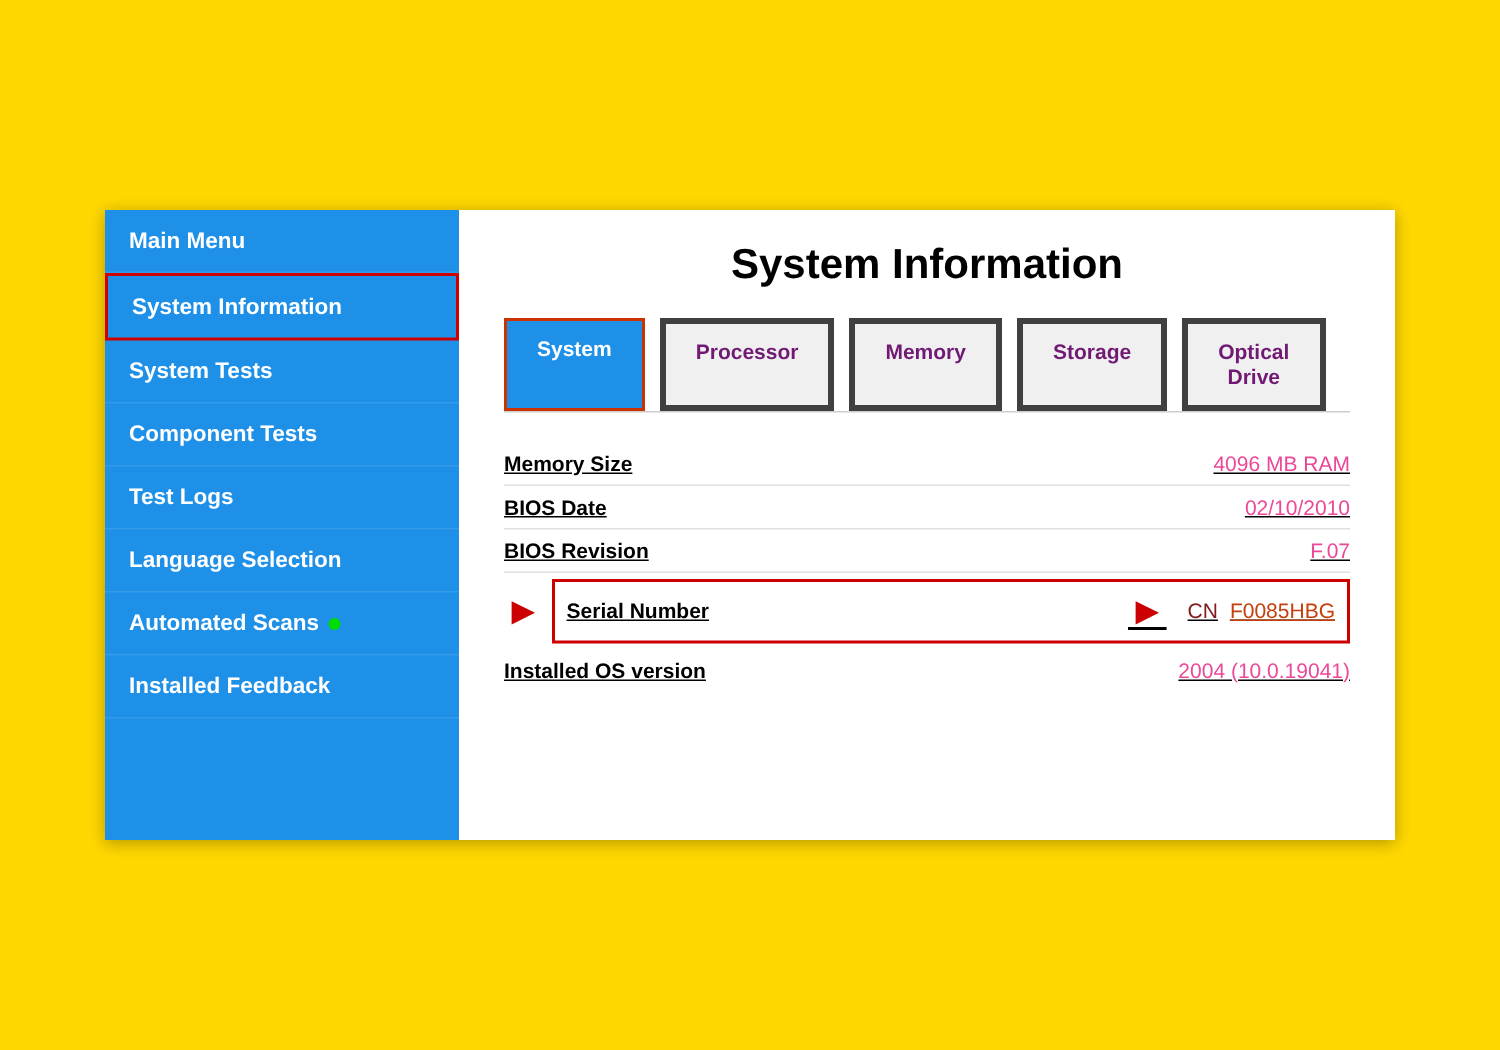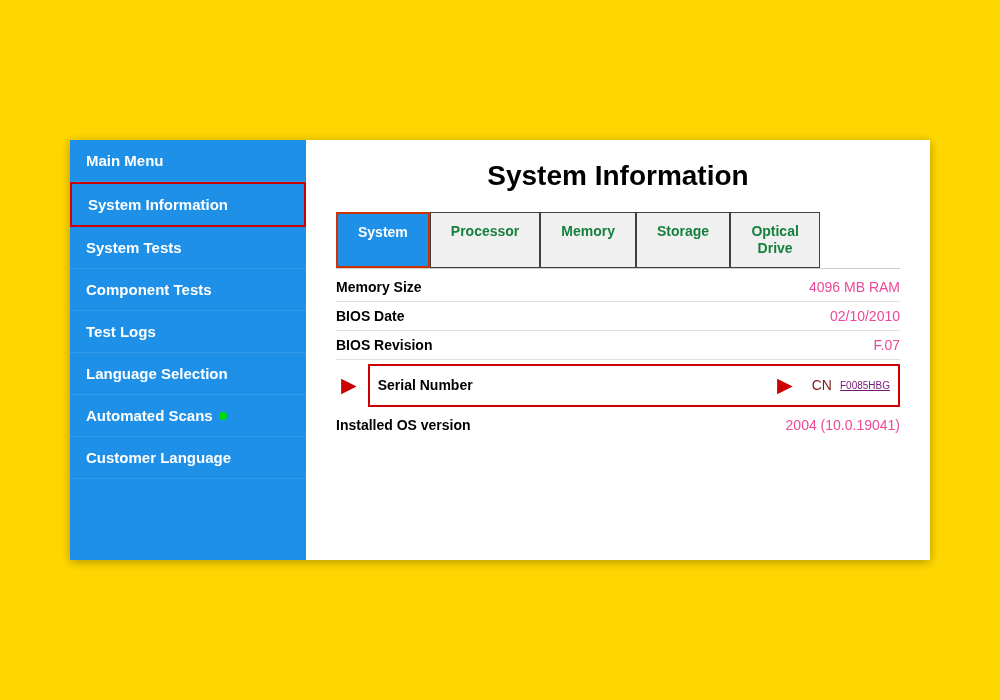--- a/index.html
+++ b/index.html
@@ -72,33 +72,33 @@
       font-size: 28px;
       font-weight: bold;
       text-align: center;
       color: #000;
       margin-bottom: 20px;
     }
 
     
     .tabs {
       display: flex;
-      gap: 0;
-      margin-bottom: 4px;
+      gap: 10px;
+      margin-bottom: 20px;
       border-bottom: 1px solid #ccc;
     }
 
     .tab {
       padding: 10px 20px;
       font-size: 14px;
       font-weight: bold;
       cursor: pointer;
-      border: 1px solid #404040;
+      border: 4px solid #404040;
       background-color: #f0f0f0;
-      color: #15803d;
+      color: #701a75;
       min-width: 80px;
       text-align: center;
     }
 
     .tab.active {
       background-color: #1E90E8;
       color: white;
       border: 2px solid #cc3300;
     }
 
@@ -106,20 +106,21 @@
     .info-table {
       width: 100%;
       border-collapse: collapse;
     }
 
     .info-row {
       display: flex;
       align-items: center;
       border-bottom: 1px solid #e0e0e0;
       padding: 6px 0;
+      text-decoration: underline;
     }
 
     .info-row:last-child {
       border-bottom: none;
     }
 
     .info-label {
       font-weight: bold;
       font-size: 14px;
       color: #000;
@@ -143,22 +144,22 @@
       align-items: center;
       gap: 8px;
     }
 
     .serial-value-plain {
       font-size: 14px;
       color: #7f1d1d;
     }
 
     .serial-value-redacted {
-      font-size: 10px;
-      color: #701a75;
+      font-size: 14px;
+      color: #c2410c;
       text-decoration: underline;
     }
 
     .serial-arrow-left {
       color: #cc0000;
       font-size: 26px;
       margin-right: 6px;
       flex-shrink: 0;
     }
 
@@ -199,21 +200,21 @@
     <div class="sidebar-item">
       <span>Language Selection</span>
     </div>
     <div class="sidebar-item">
       <div class="sidebar-item-with-dot">
         <span>Automated Scans</span>
         <span class="green-dot"></span>
       </div>
     </div>
     <div class="sidebar-item">
-      <span>Customer Language</span>
+      <span>Installed Feedback</span>
     </div>
   </div>
 
   <div class="main-content">
 
     <h1 class="page-title">System Information</h1>
 
     <div class="tabs">
       <div class="tab active">
         <span>System</span>

